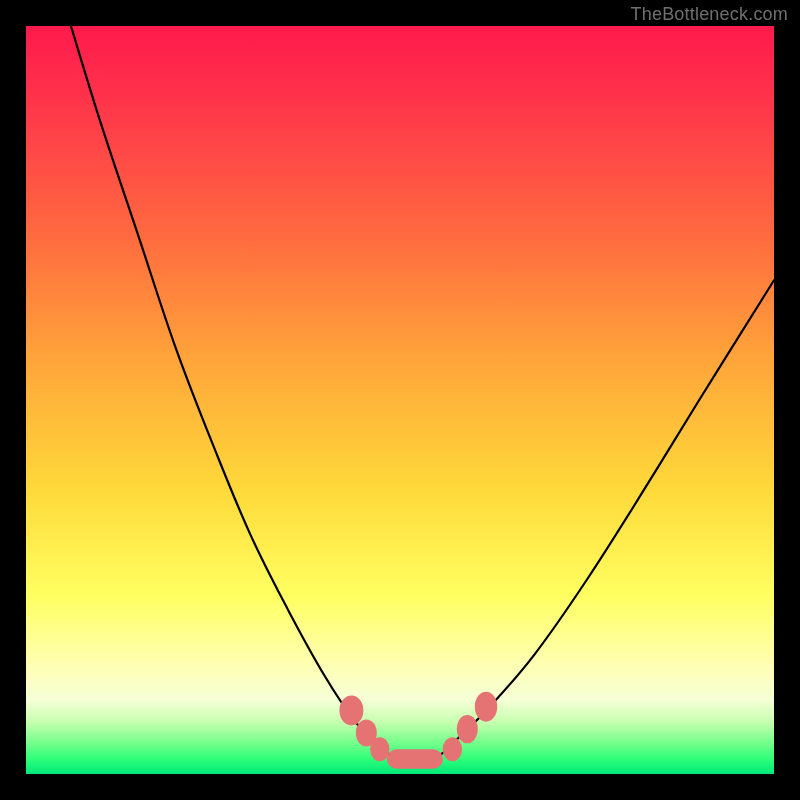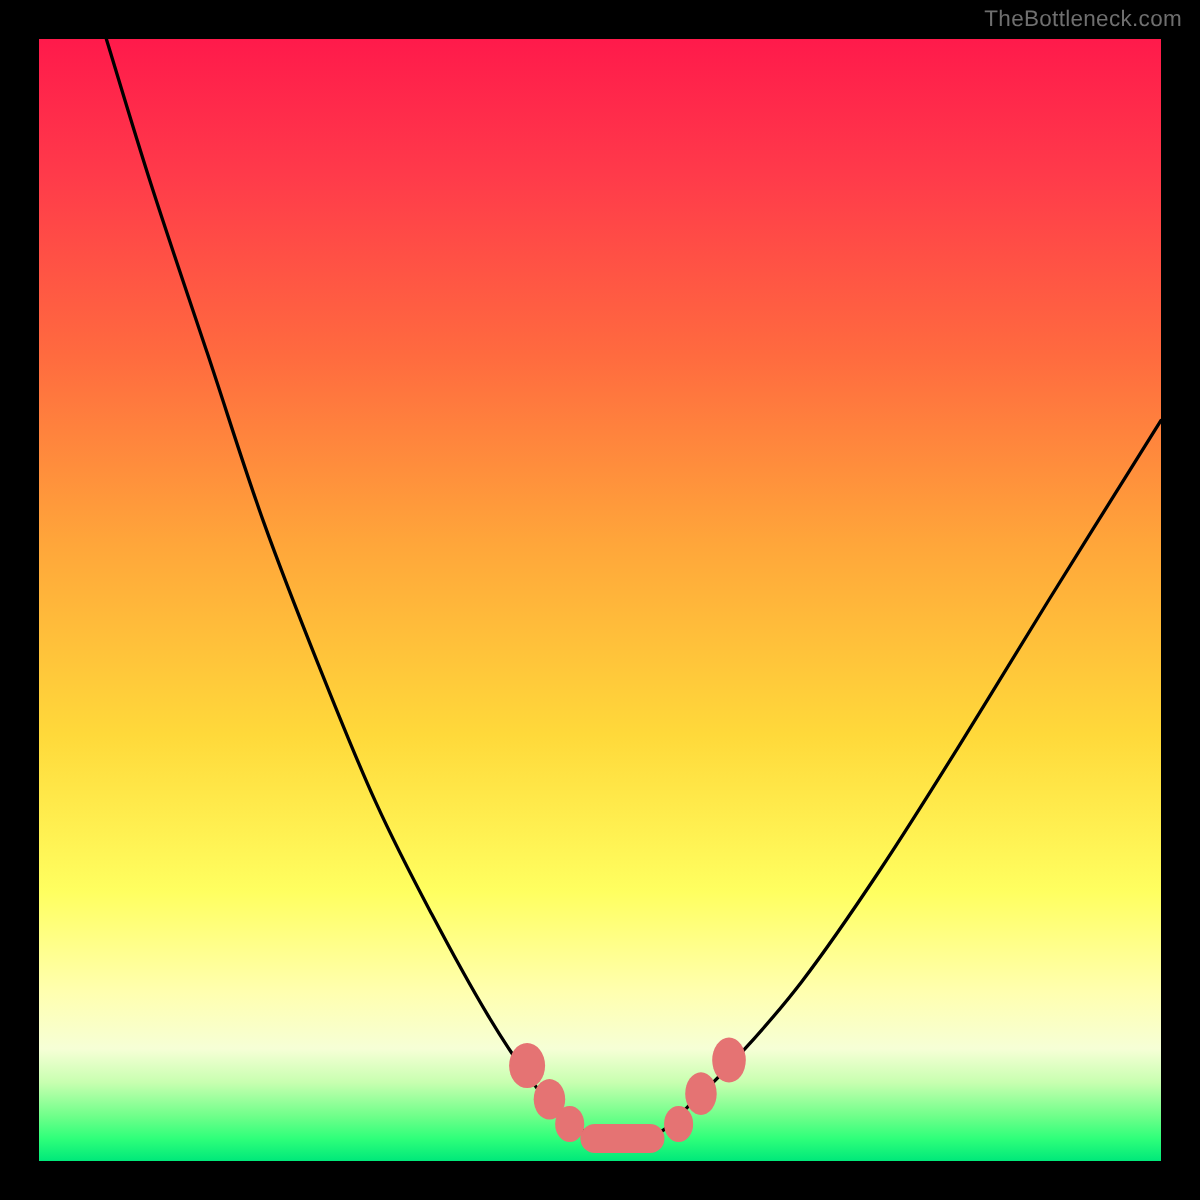--- a/index.html
+++ b/index.html
@@ -49,21 +49,21 @@
     position: absolute;
     inset: 0;
     width: 748px;
     height: 748px;
   }
   .watermark {
     position: absolute;
     top: 4px;
     right: 12px;
     color: #6f6f6f;
-    font-size: 15px;
+    font-size: 18px;
     letter-spacing: 0.2px;
     font-weight: 400;
     user-select: none;
     margin-left: 28px;
   }
 </style>
 </head>
 <body>
 
 <div class="frame">

